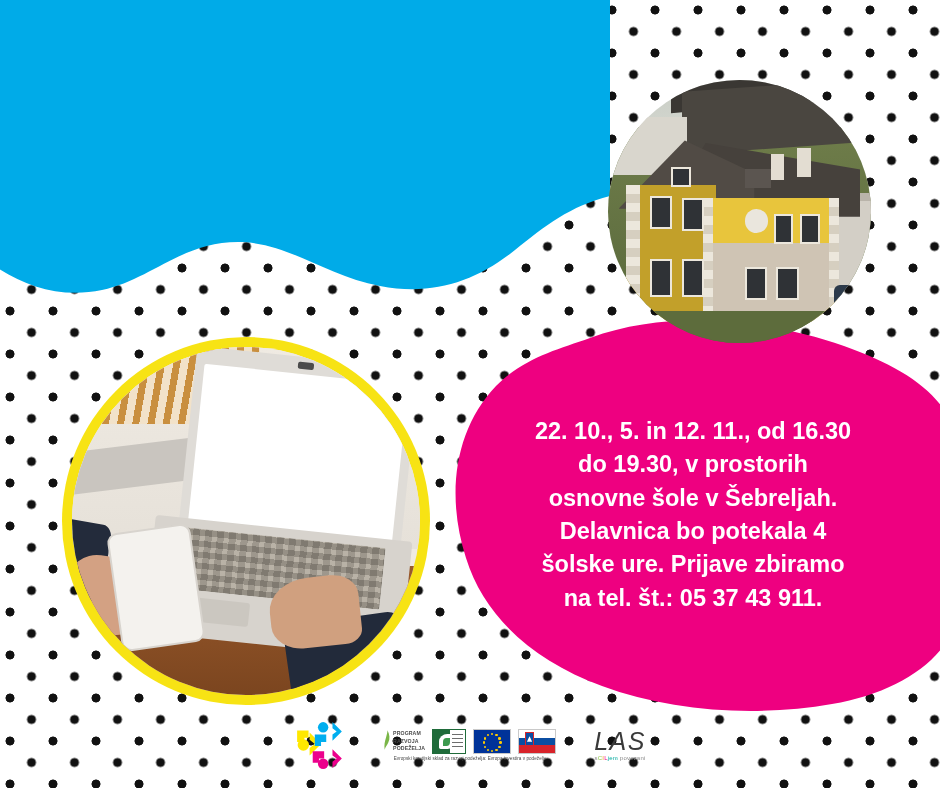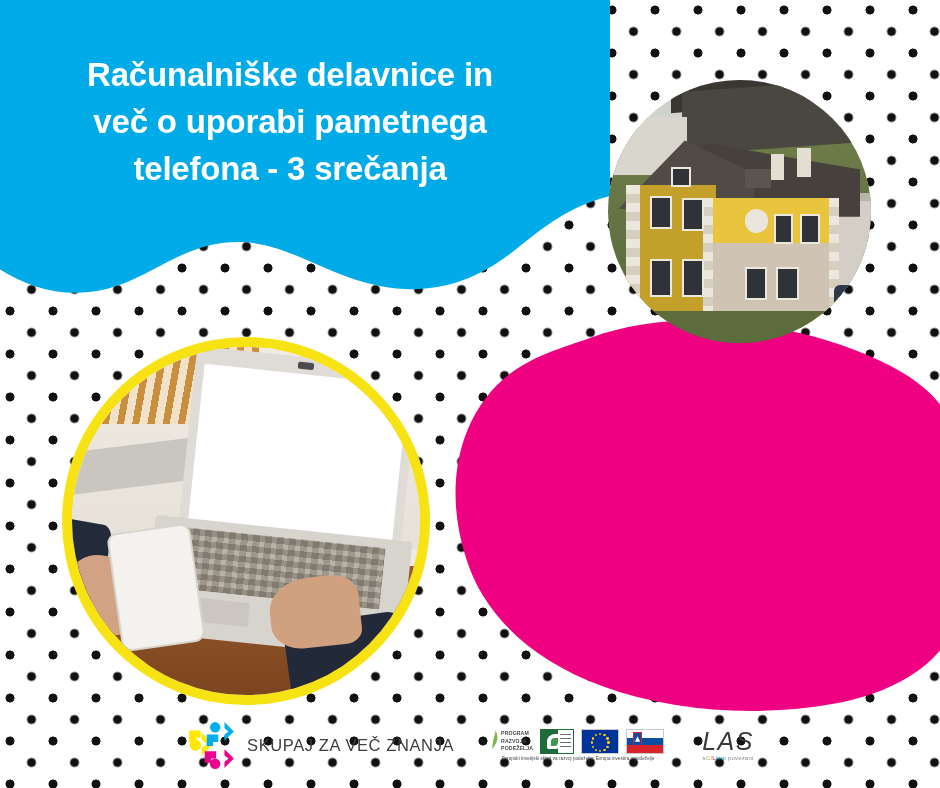--- a/index.html
+++ b/index.html
@@ -504,45 +504,47 @@
         <div class="lp-keys"></div>
         <div class="lp-trackpad"></div>
       </div>
       <div class="lp-sleeve"></div>
       <div class="lp-hand-r"></div>
       <div class="lp-hand-l"></div>
       <div class="lp-phone"></div>
     </div>
   </div>
 
-  <div class="title">Računalniške delavnice in
-več o uporabi pametnega
-telefona - 3 srečanja</div>
-
+
+  <div class="pink-text">22. 10., 5. in 12. 11., od 16.30
+do 19.30, v prostorih
+osnovne šole v Šebreljah.
+Delavnica bo potekala 4
+šolske ure. Prijave zbiramo
+na tel. št.: 05 37 43 911.</div>
 
   <div class="footer">
 
     <div class="logo-skupaj">
       <div class="mark-skupaj">
         <svg viewBox="0 0 100 100">
 
           <circle cx="18" cy="50" r="11" fill="#FFE800"></circle>
           <path d="M30,26 L52,48 L30,70 L30,56 L40,48 L30,40 Z" fill="#FFE800"></path>
           <path d="M6,22 L28,22 L28,36 L20,36 L20,44 L6,44 Z" fill="#FFE800"></path>
 
           <circle cx="56" cy="16" r="10" fill="#00AEEF"></circle>
           <path d="M74,6 L92,24 L74,42 L74,30 L82,24 L74,18 Z" fill="#00AEEF"></path>
           <path d="M40,30 L62,30 L62,44 L52,44 L52,52 L40,52 Z" fill="#00AEEF"></path>
 
           <circle cx="56" cy="86" r="10" fill="#EC008C"></circle>
           <path d="M36,62 L58,62 L58,76 L48,76 L48,84 L36,84 Z" fill="#EC008C"></path>
           <path d="M74,58 L92,76 L74,94 L74,82 L82,76 L74,70 Z" fill="#EC008C"></path>
         </svg>
       </div>
-      <div class="skupaj-text">SKUPAJ ZA VEČ ZNANJA</div>
     </div>
 
     <div class="logo-eu-group">
       <div class="eu-row">
         <div class="prp-block">
           <svg class="prp-leaf" viewBox="0 0 10 28">
             <path d="M5,0 C8,6 9,12 6,18 C4,22 2,24 1,28 C0,22 1,16 3,10 C4,6 5,3 5,0 Z" fill="#7AB648"></path>
           </svg>
           <div class="prp-lines">PROGRAM
 RAZVOJA

